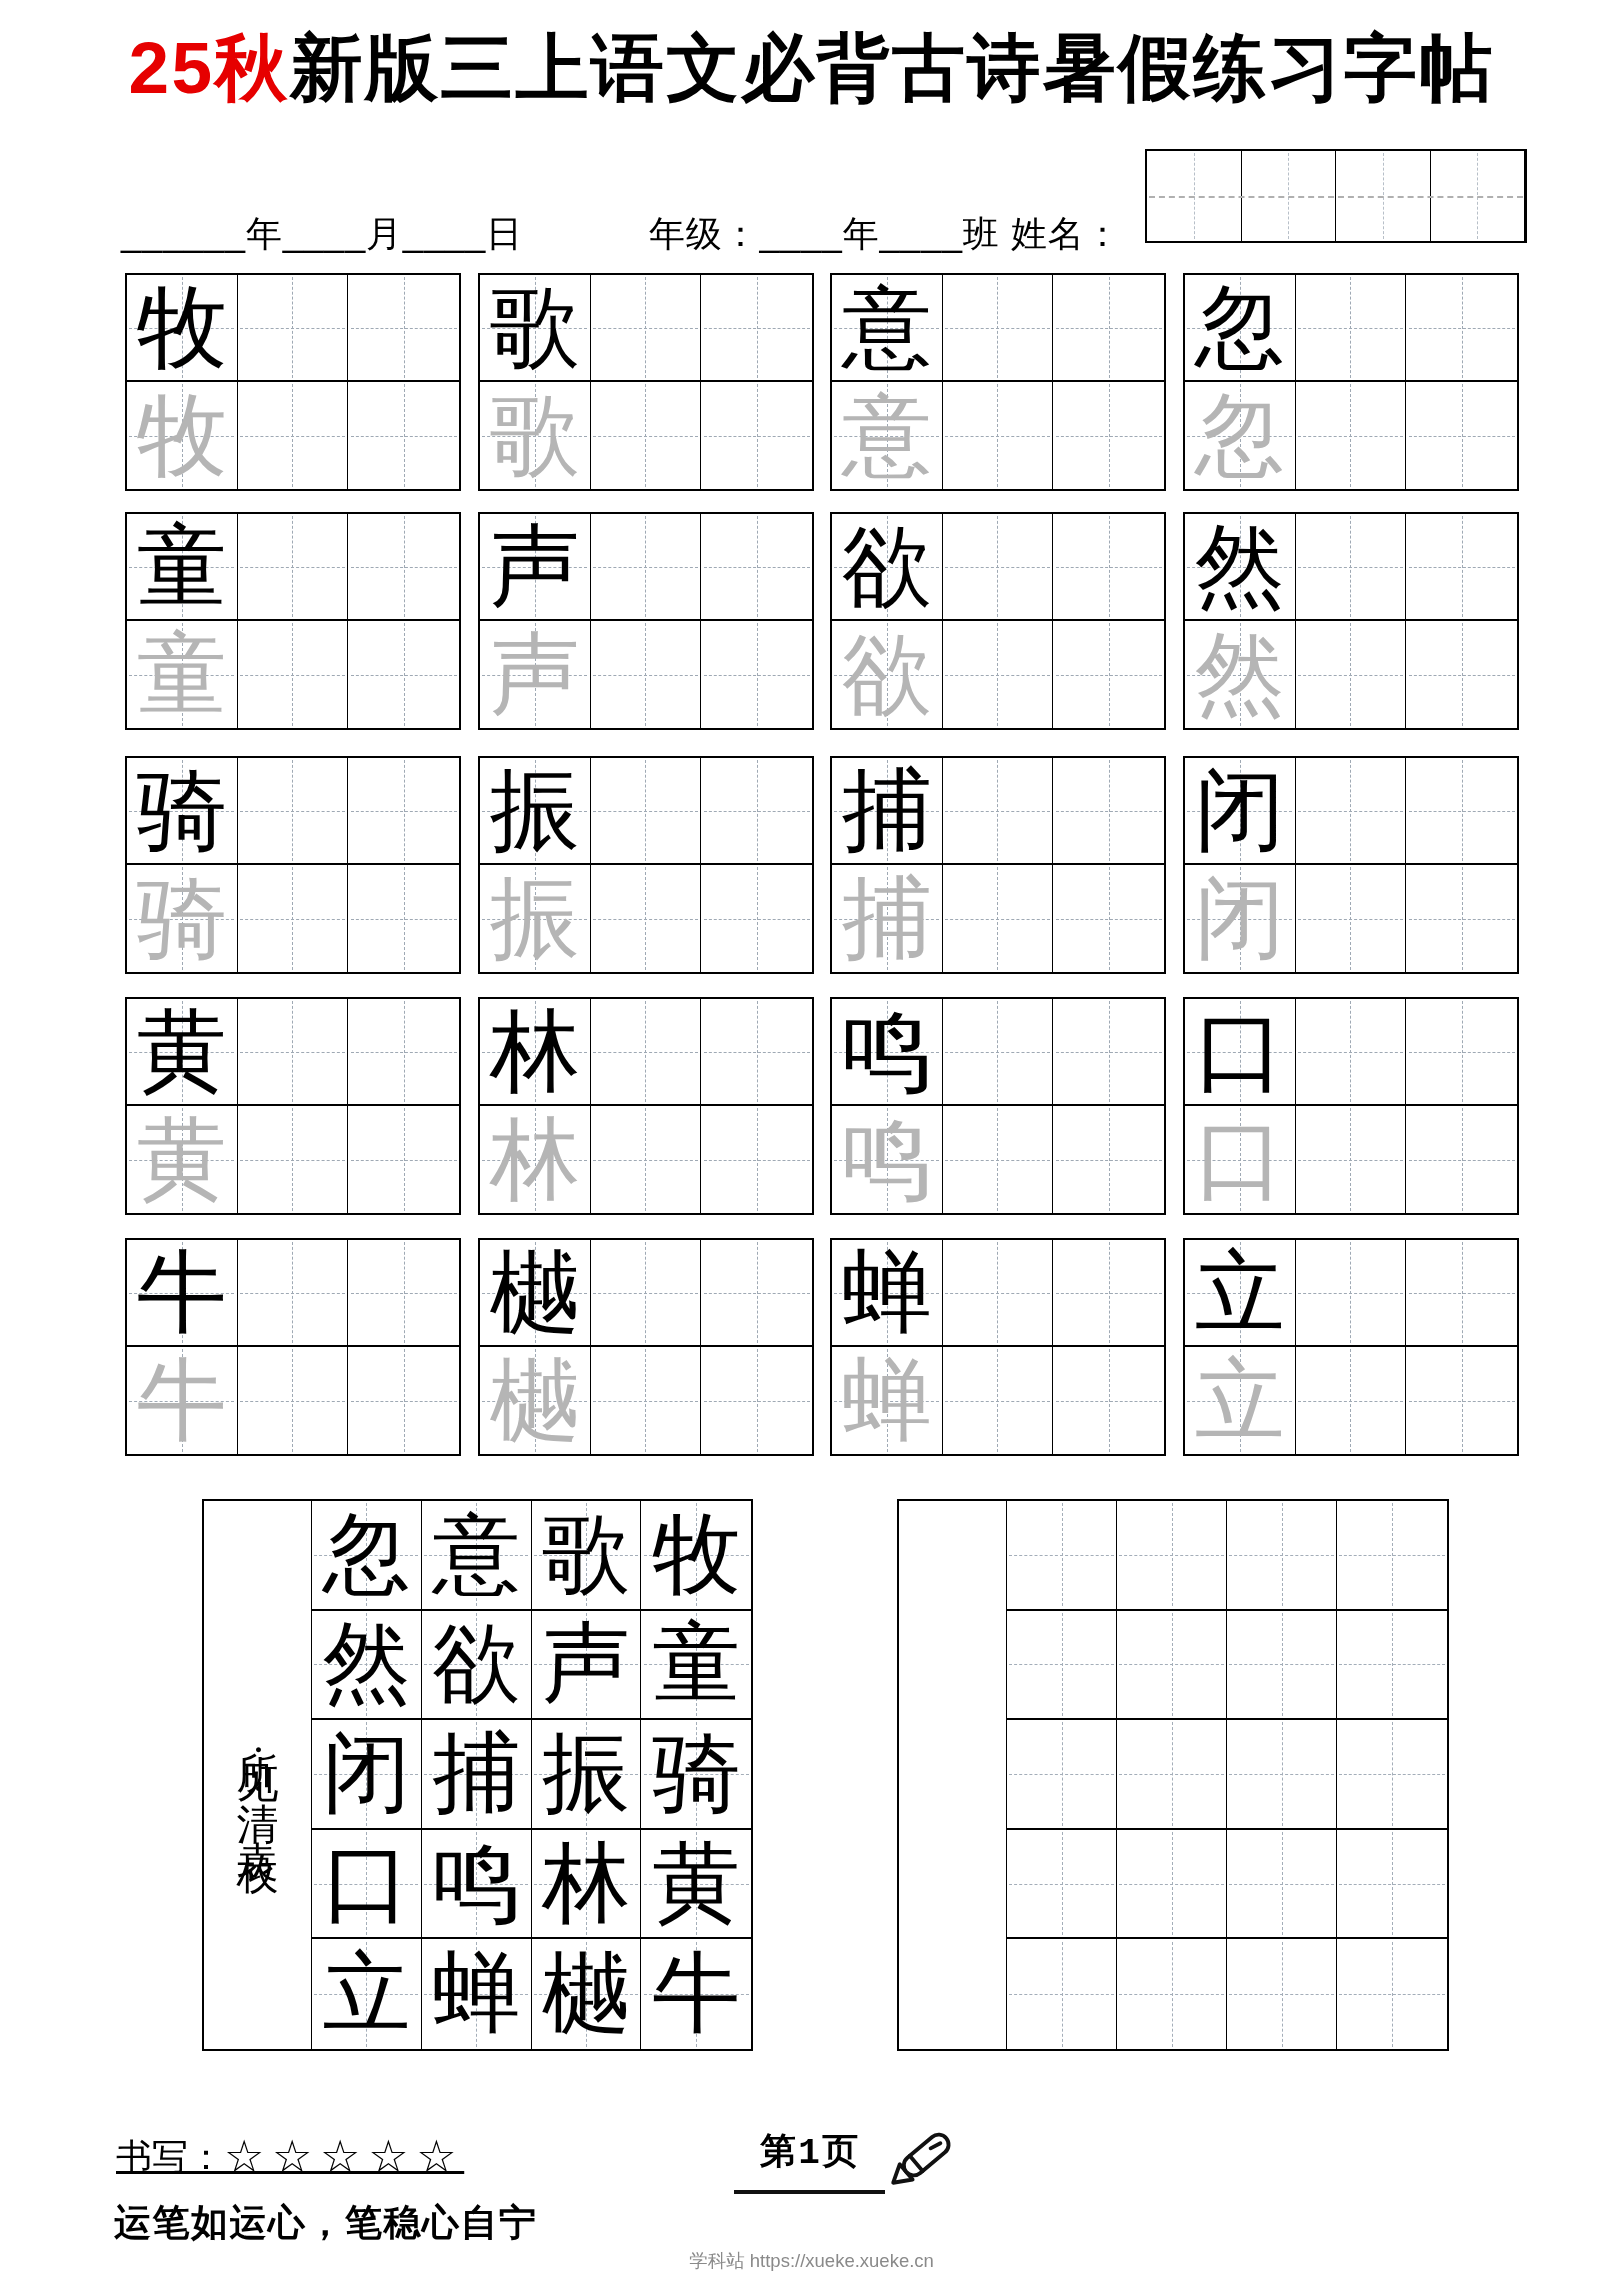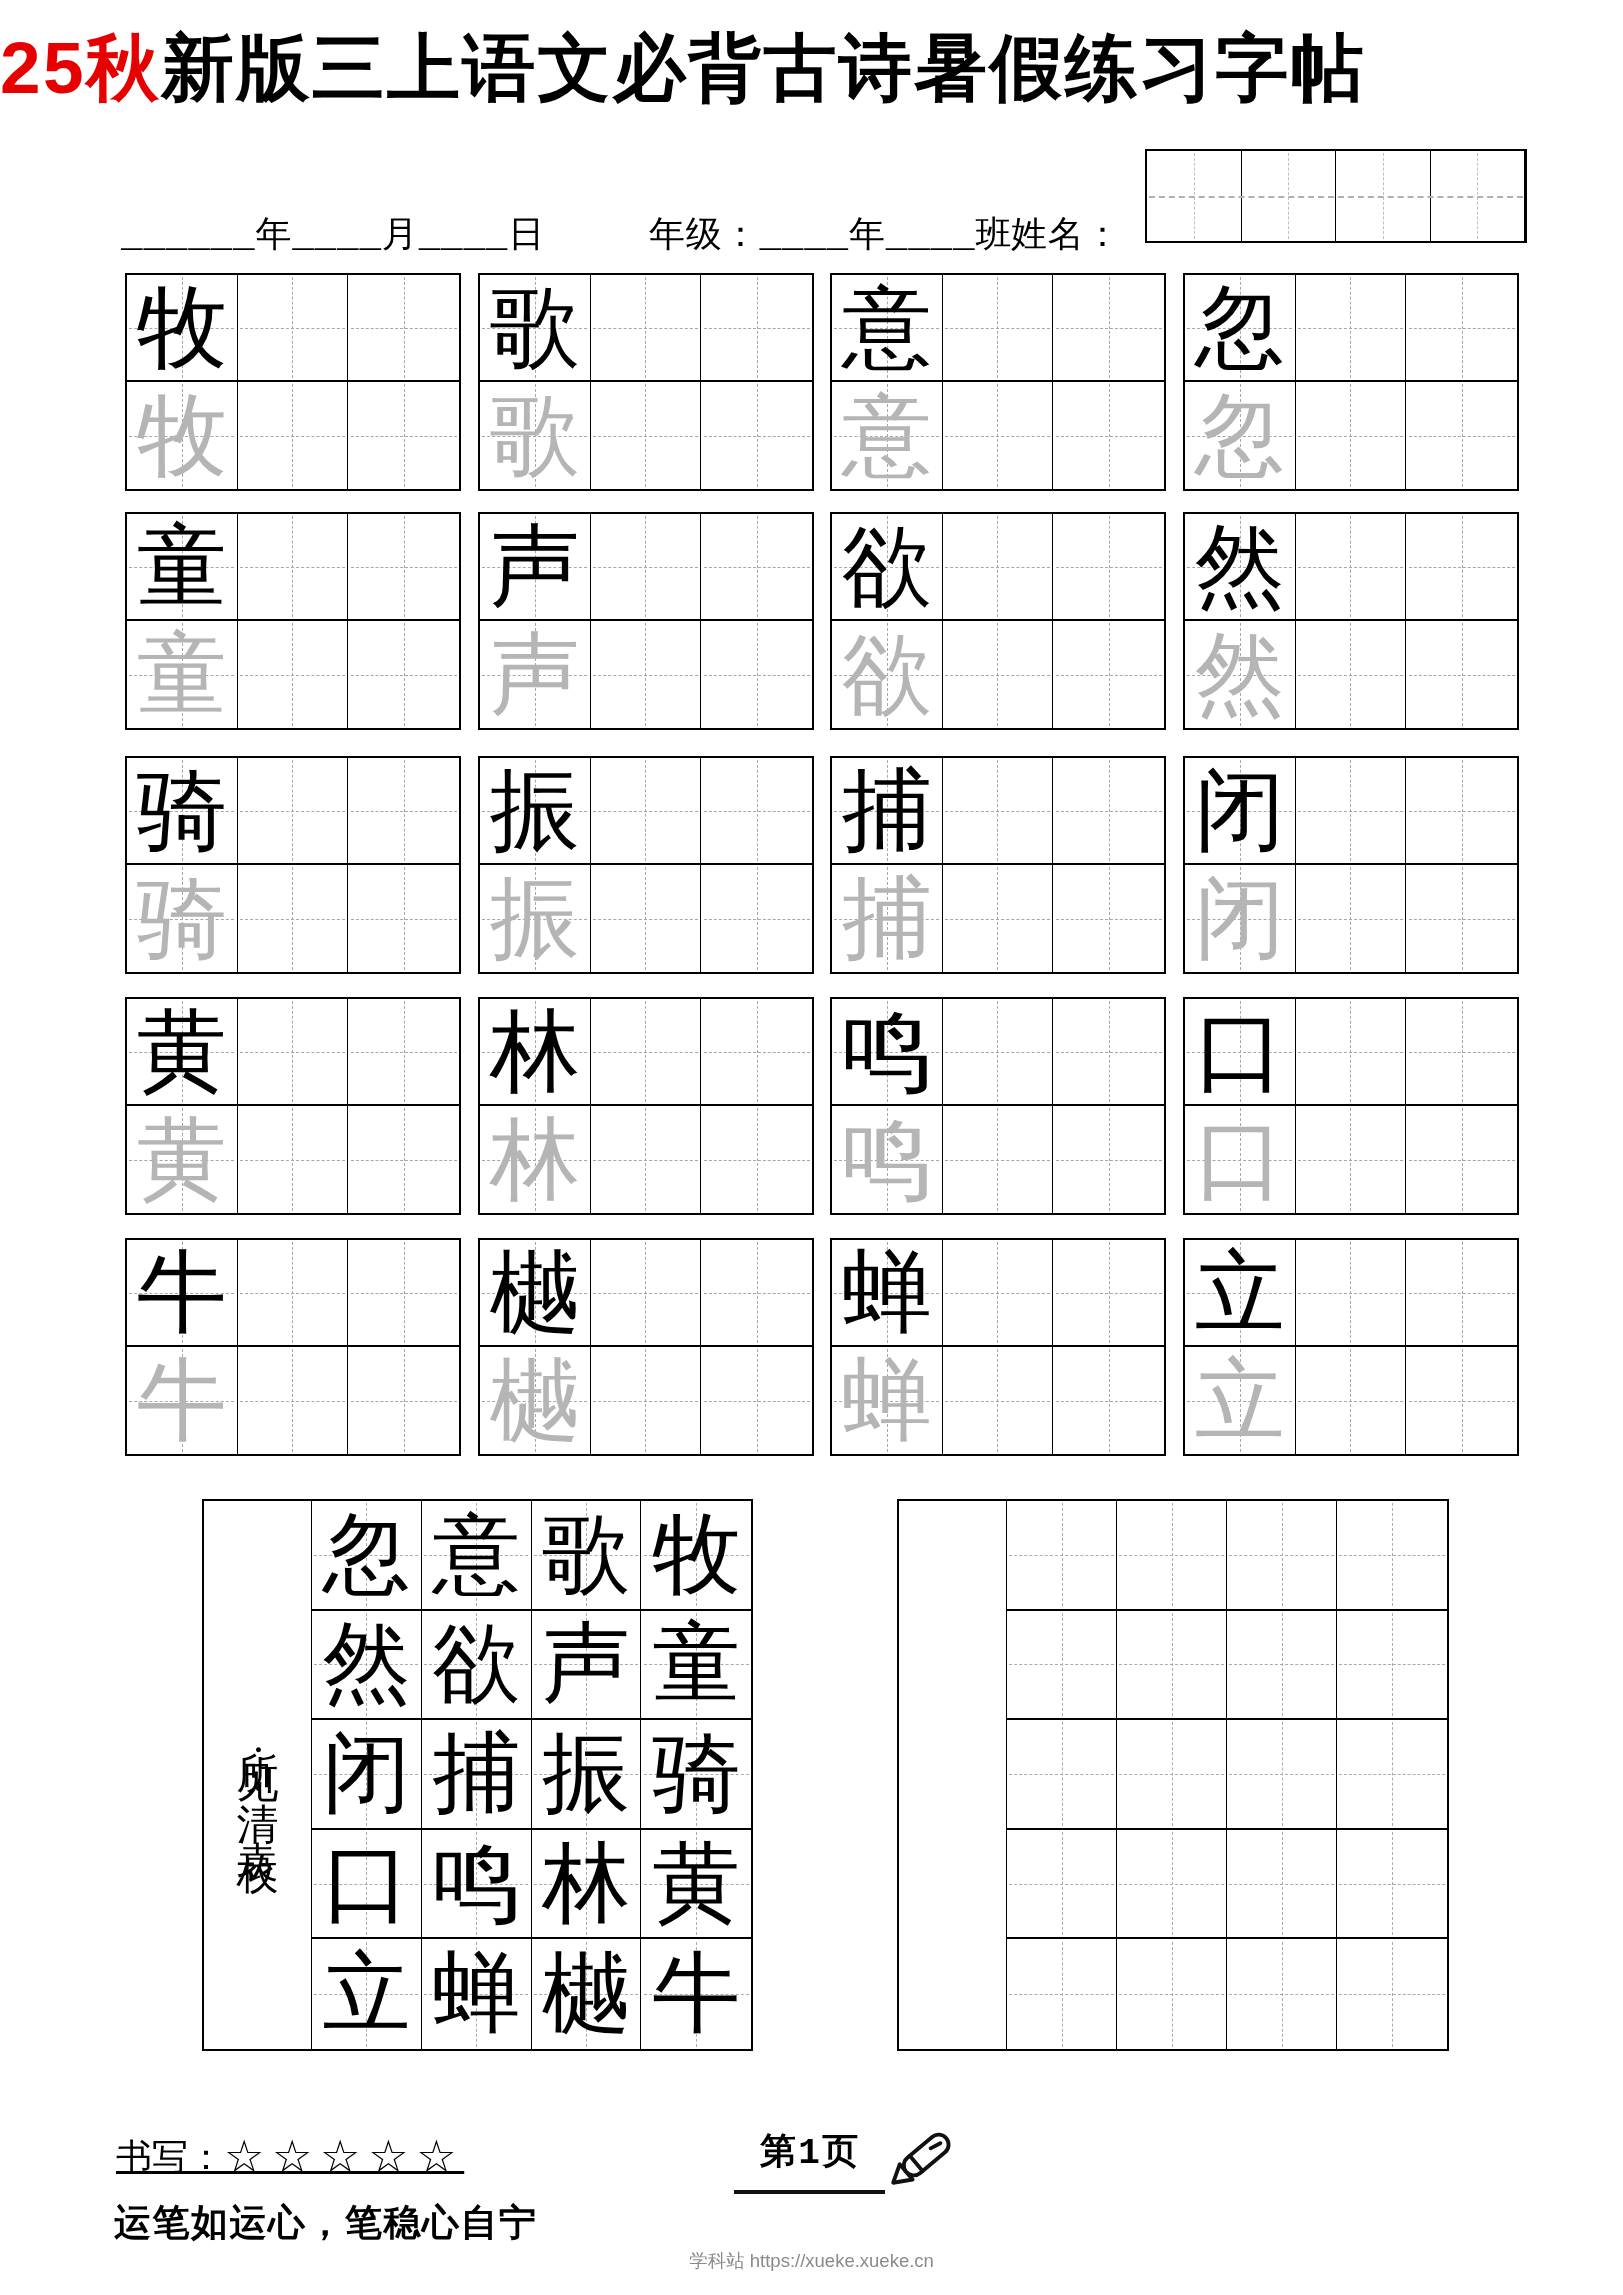--- a/index.html
+++ b/index.html
@@ -1,25 +1,25 @@
 <!DOCTYPE html>
 <html style="font-size:12.4px"><head>
 <meta charset="utf-8">
 <style>
   html,body{margin:0;padding:0;}
   body{width:1623px;height:2295px;background:#ffffff;position:relative;
        font-family:"Liberation Sans",sans-serif;color:#000;}
 
   
-  .title{position:absolute;top:20px;left:0;right:0;
+  .title{position:absolute;top:20px;left:0;right:0;text-align:center;
          font-weight:bold;font-size:73px;letter-spacing:2.3px;white-space:nowrap;
          font-family:"Liberation Sans",sans-serif;}
 
   
-  .hdr-text{position:absolute;font-size:36px;font-family:Liberation Mono, monospace;
+  .hdr-text{position:absolute;font-size:36px;font-family:Liberation Sans, sans-serif;
             white-space:nowrap;letter-spacing:0.8px;}
   .name-grid{position:absolute;left:1145px;top:149px;width:382px;height:94px;
              border:2.3px solid #000;box-sizing:border-box;display:flex;background:#fff;}
   .ncell{flex:1;position:relative;border-right:1.5px solid #000;}
   .ncell:last-child{border-right:none;}
   .ncell::after{content:"";position:absolute;top:2.3px;bottom:2.3px;left:50%;
                 border-left:1.5px dashed #b7bfc8;}
   .name-grid .hline{position:absolute;left:2.3px;right:2.3px;top:50%;
                 border-top:2.3px dashed #b0b0b0;z-index:1;}
 

